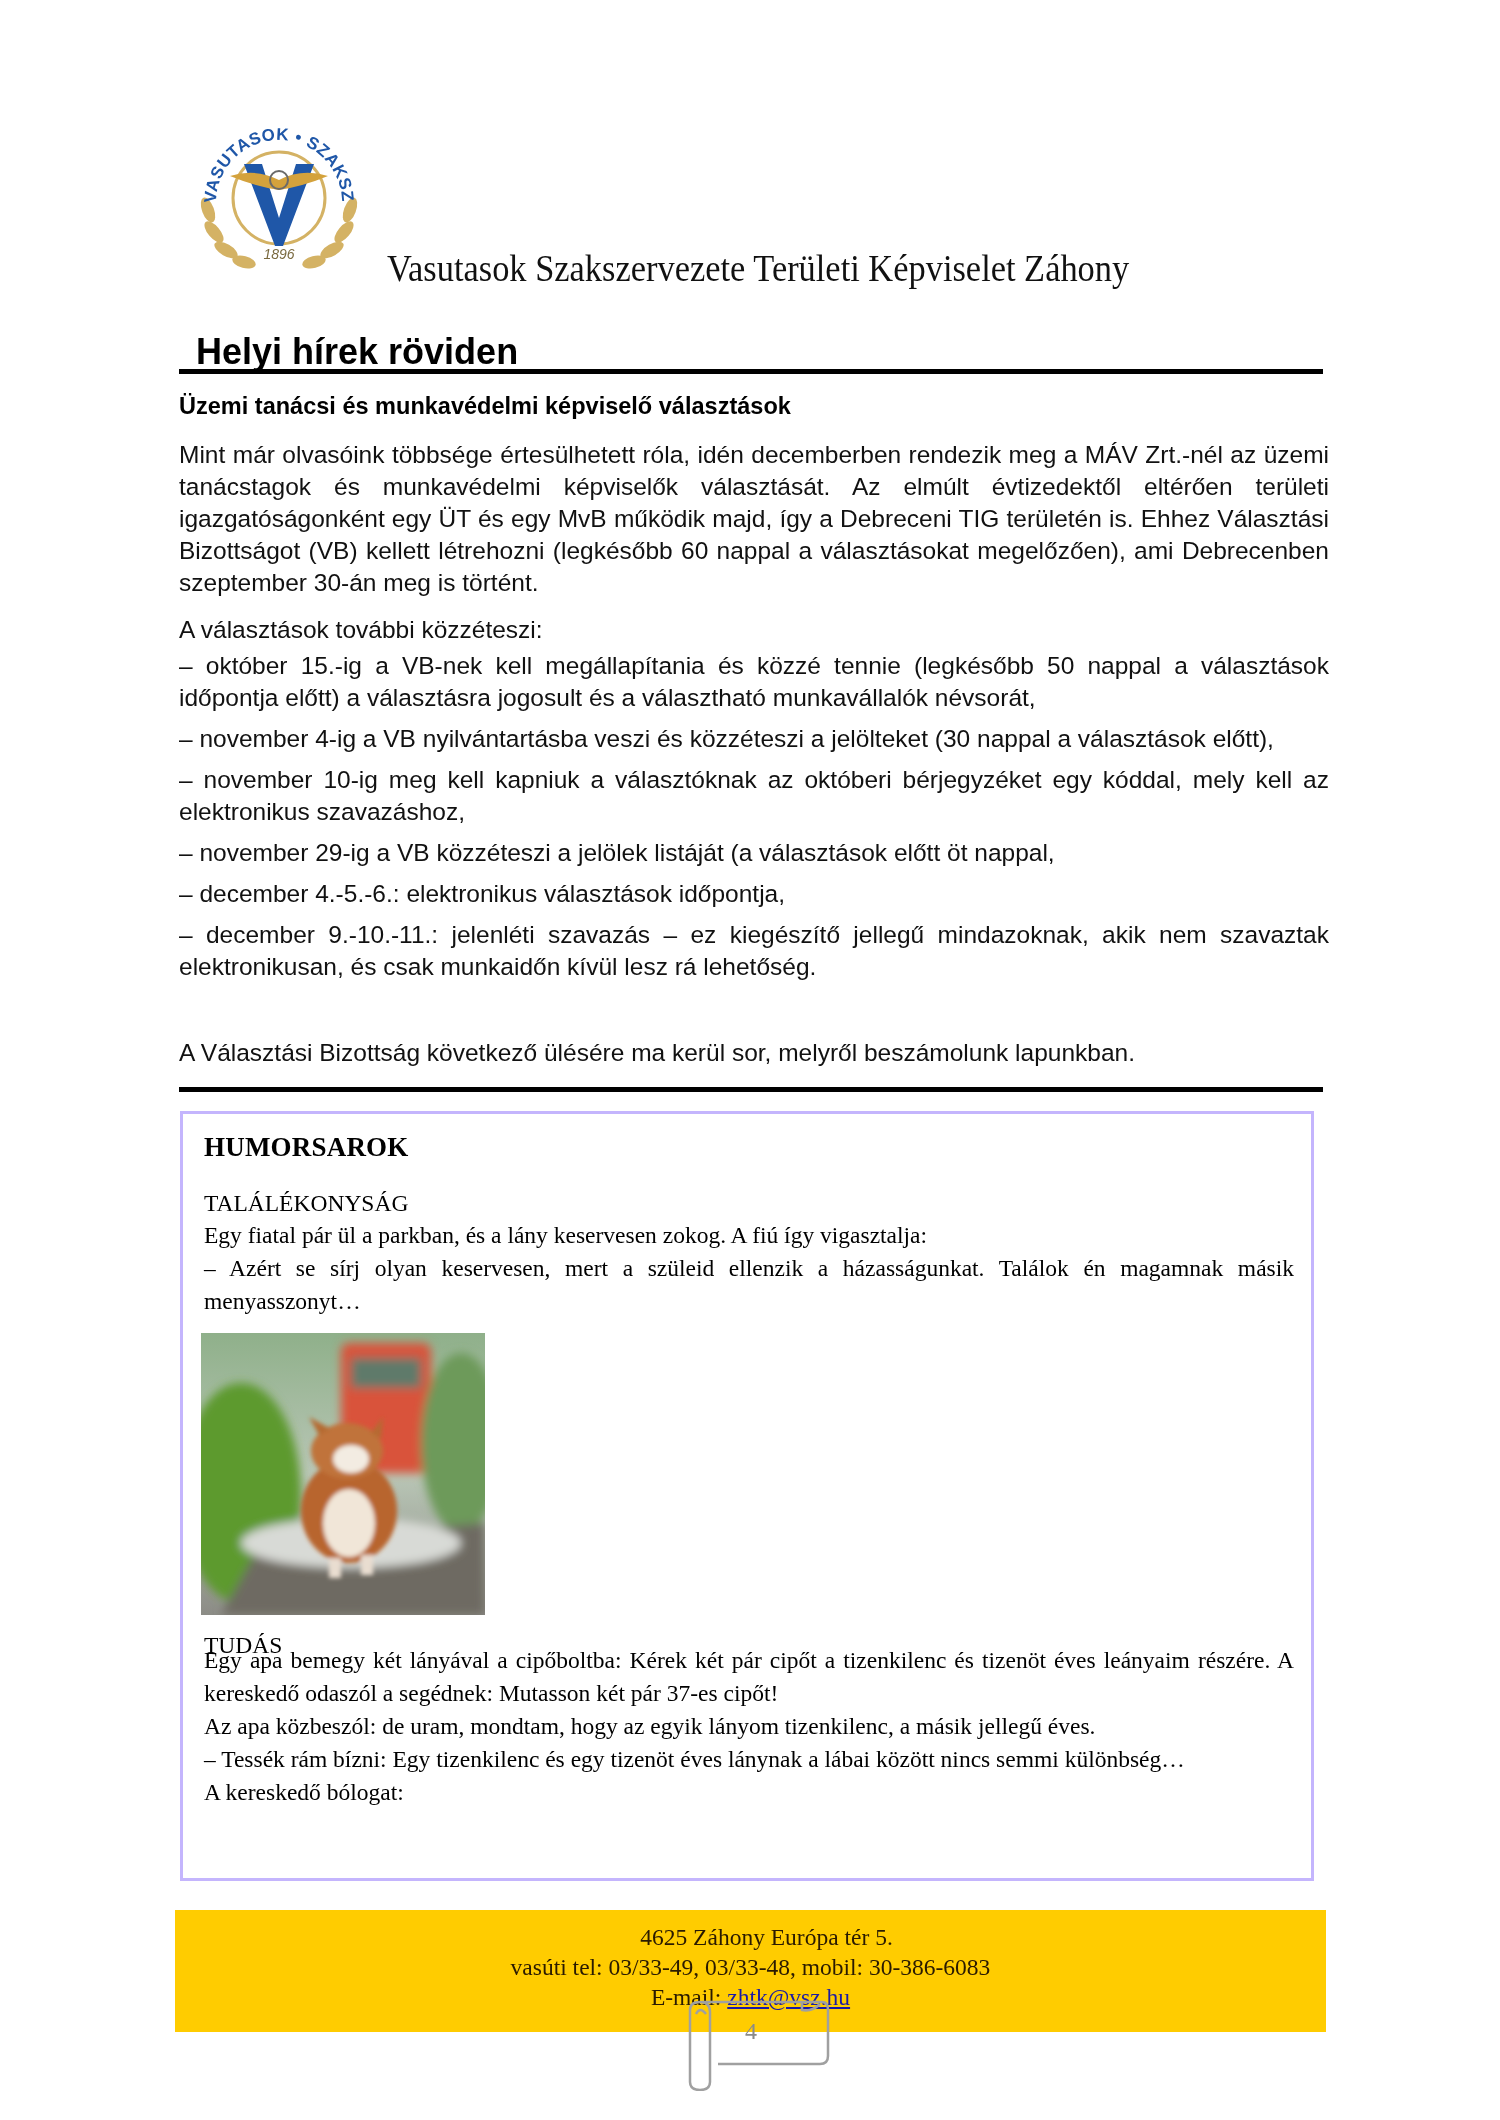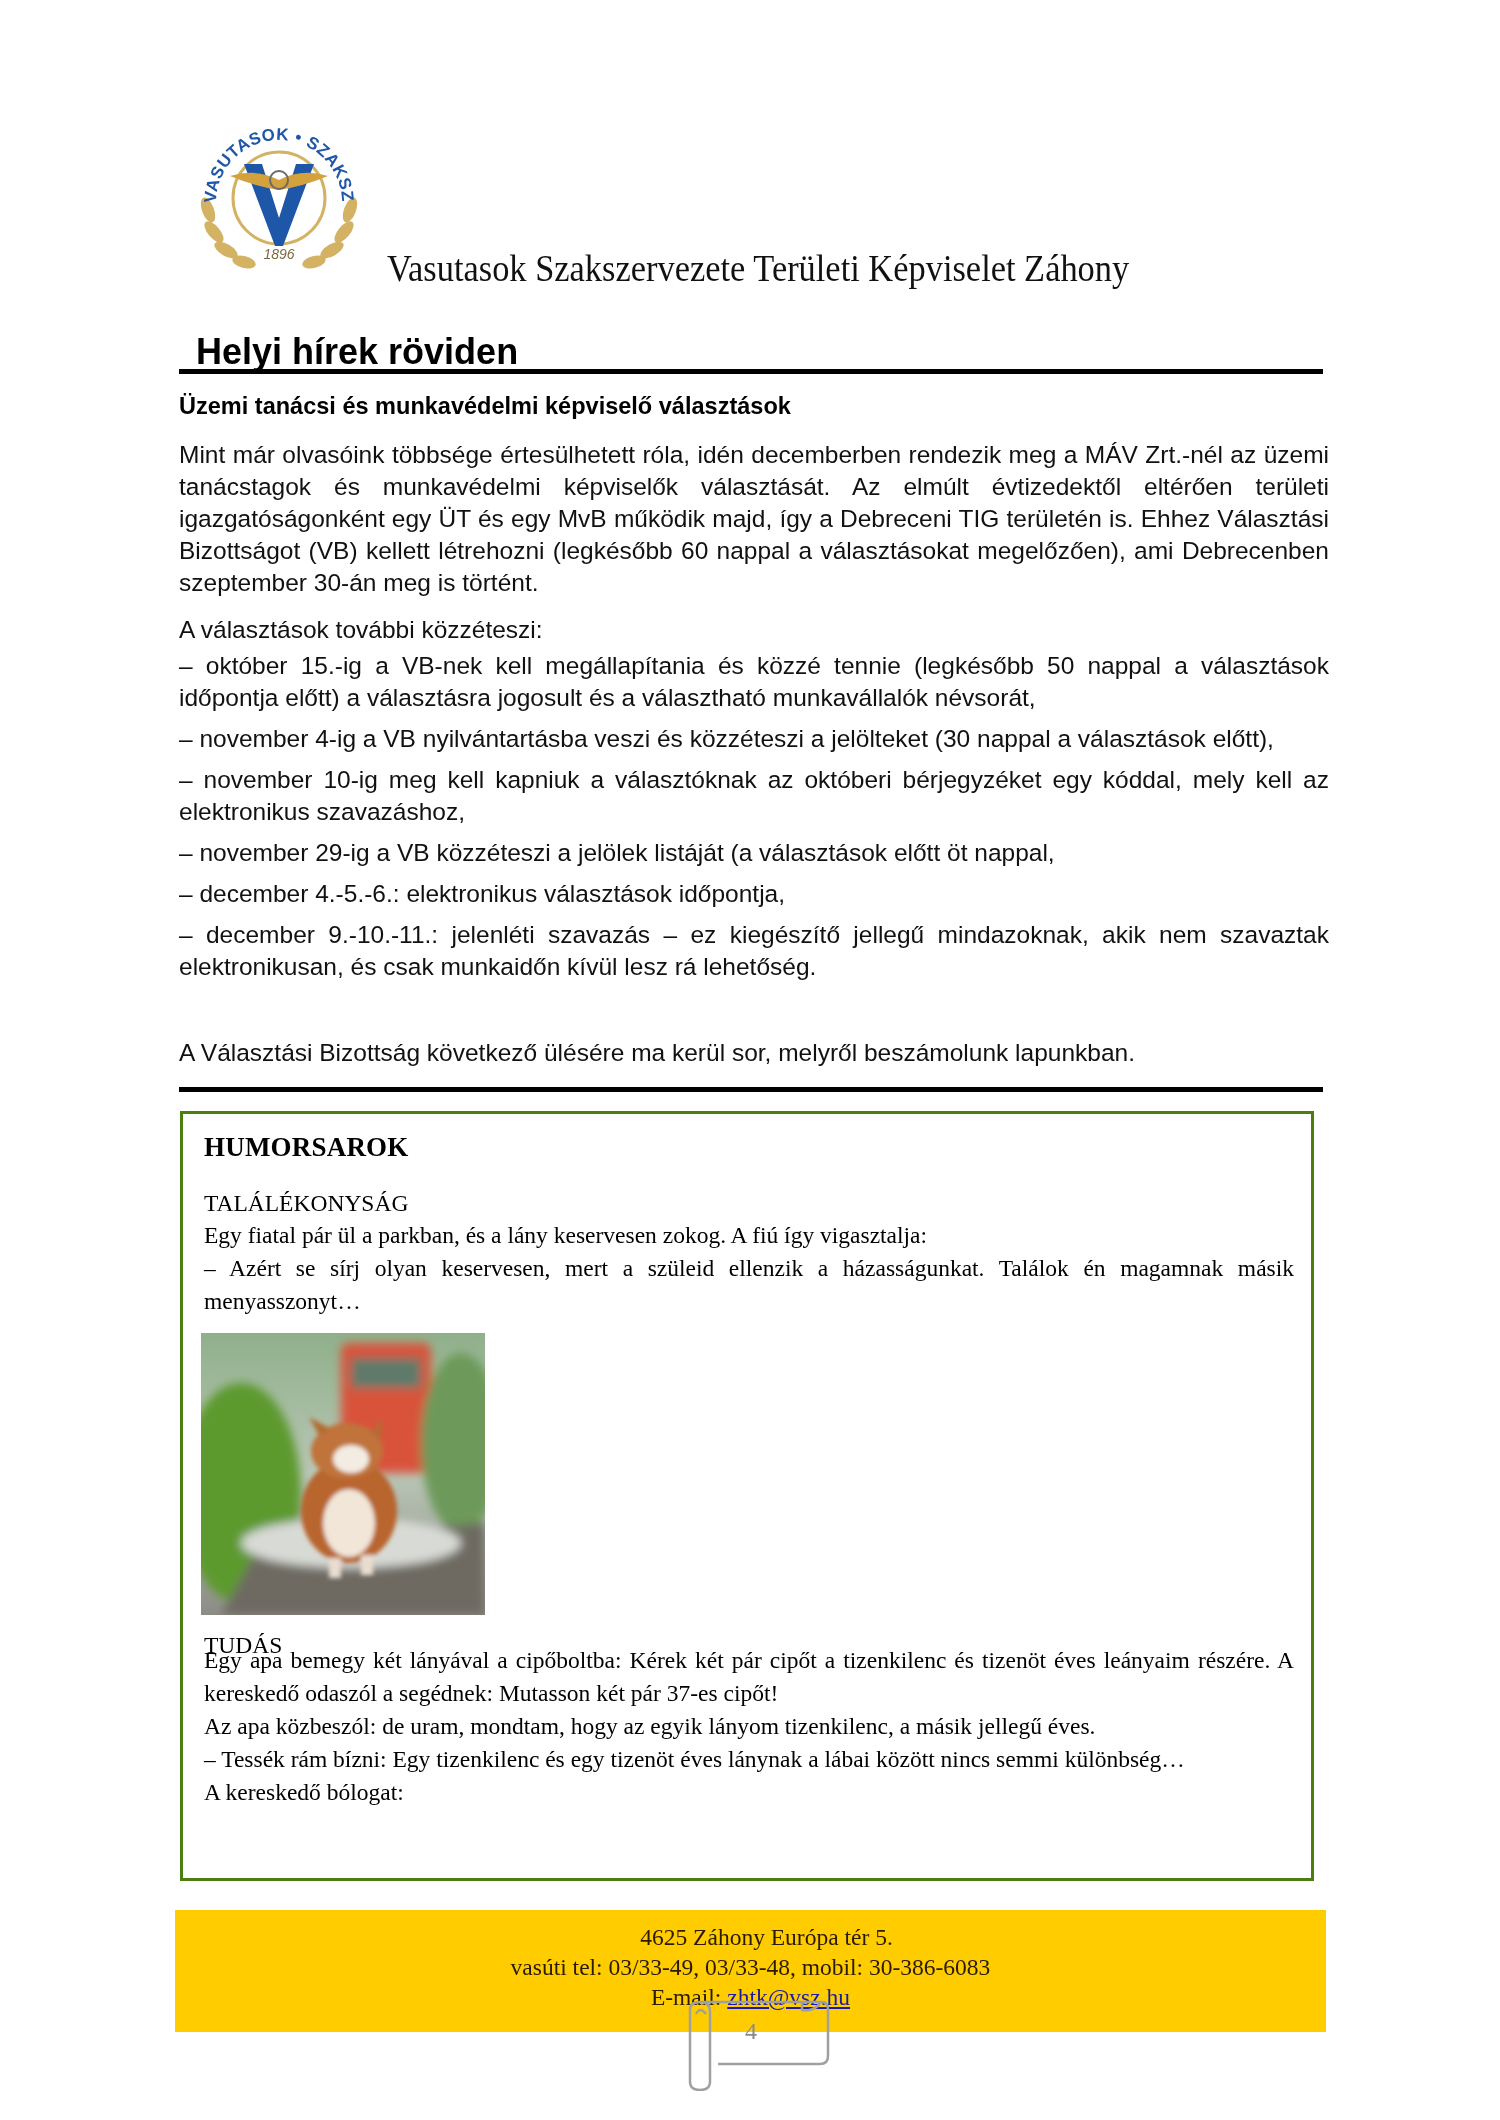--- a/index.html
+++ b/index.html
@@ -19,21 +19,21 @@
   .body-text p { margin:0; }
   #intro { top:439px; }
   #schedule-intro { top:614px; }
   #schedule { top:650px; }
   #schedule p { margin-bottom:9px; }
   #closing { top:1037px; }
 
   #end-rule { position:absolute; left:179px; top:1087px; width:1144px; height:5px; background:#000; }
 
   
-  #humor-box { position:absolute; left:180px; top:1111px; width:1128px; height:764px; border:3px solid #4d7c0f; box-sizing:content-box; font-family:"Liberation Serif", serif; }
+  #humor-box { position:absolute; left:180px; top:1111px; width:1128px; height:764px; border:3px solid #c4b5fd; box-sizing:content-box; font-family:"Liberation Serif", serif; }
   #humor-title { position:absolute; left:21px; top:18px; font-size:27px; font-weight:bold; letter-spacing:0.2px; }
   .joke-heading { position:absolute; left:21px; font-size:23.5px; }
   .joke-text { position:absolute; left:21px; width:1090px; font-size:23.5px; line-height:33px; text-align:justify; }
   .joke-text p { margin:0; }
   #joke1-heading { top:76px; }
   #joke1-text { top:105px; }
   #joke-image { position:absolute; left:18px; top:219px; width:284px; height:282px; overflow:hidden; }
   #joke2-heading { top:518px; }
   #joke2-text { top:530px; }
 

